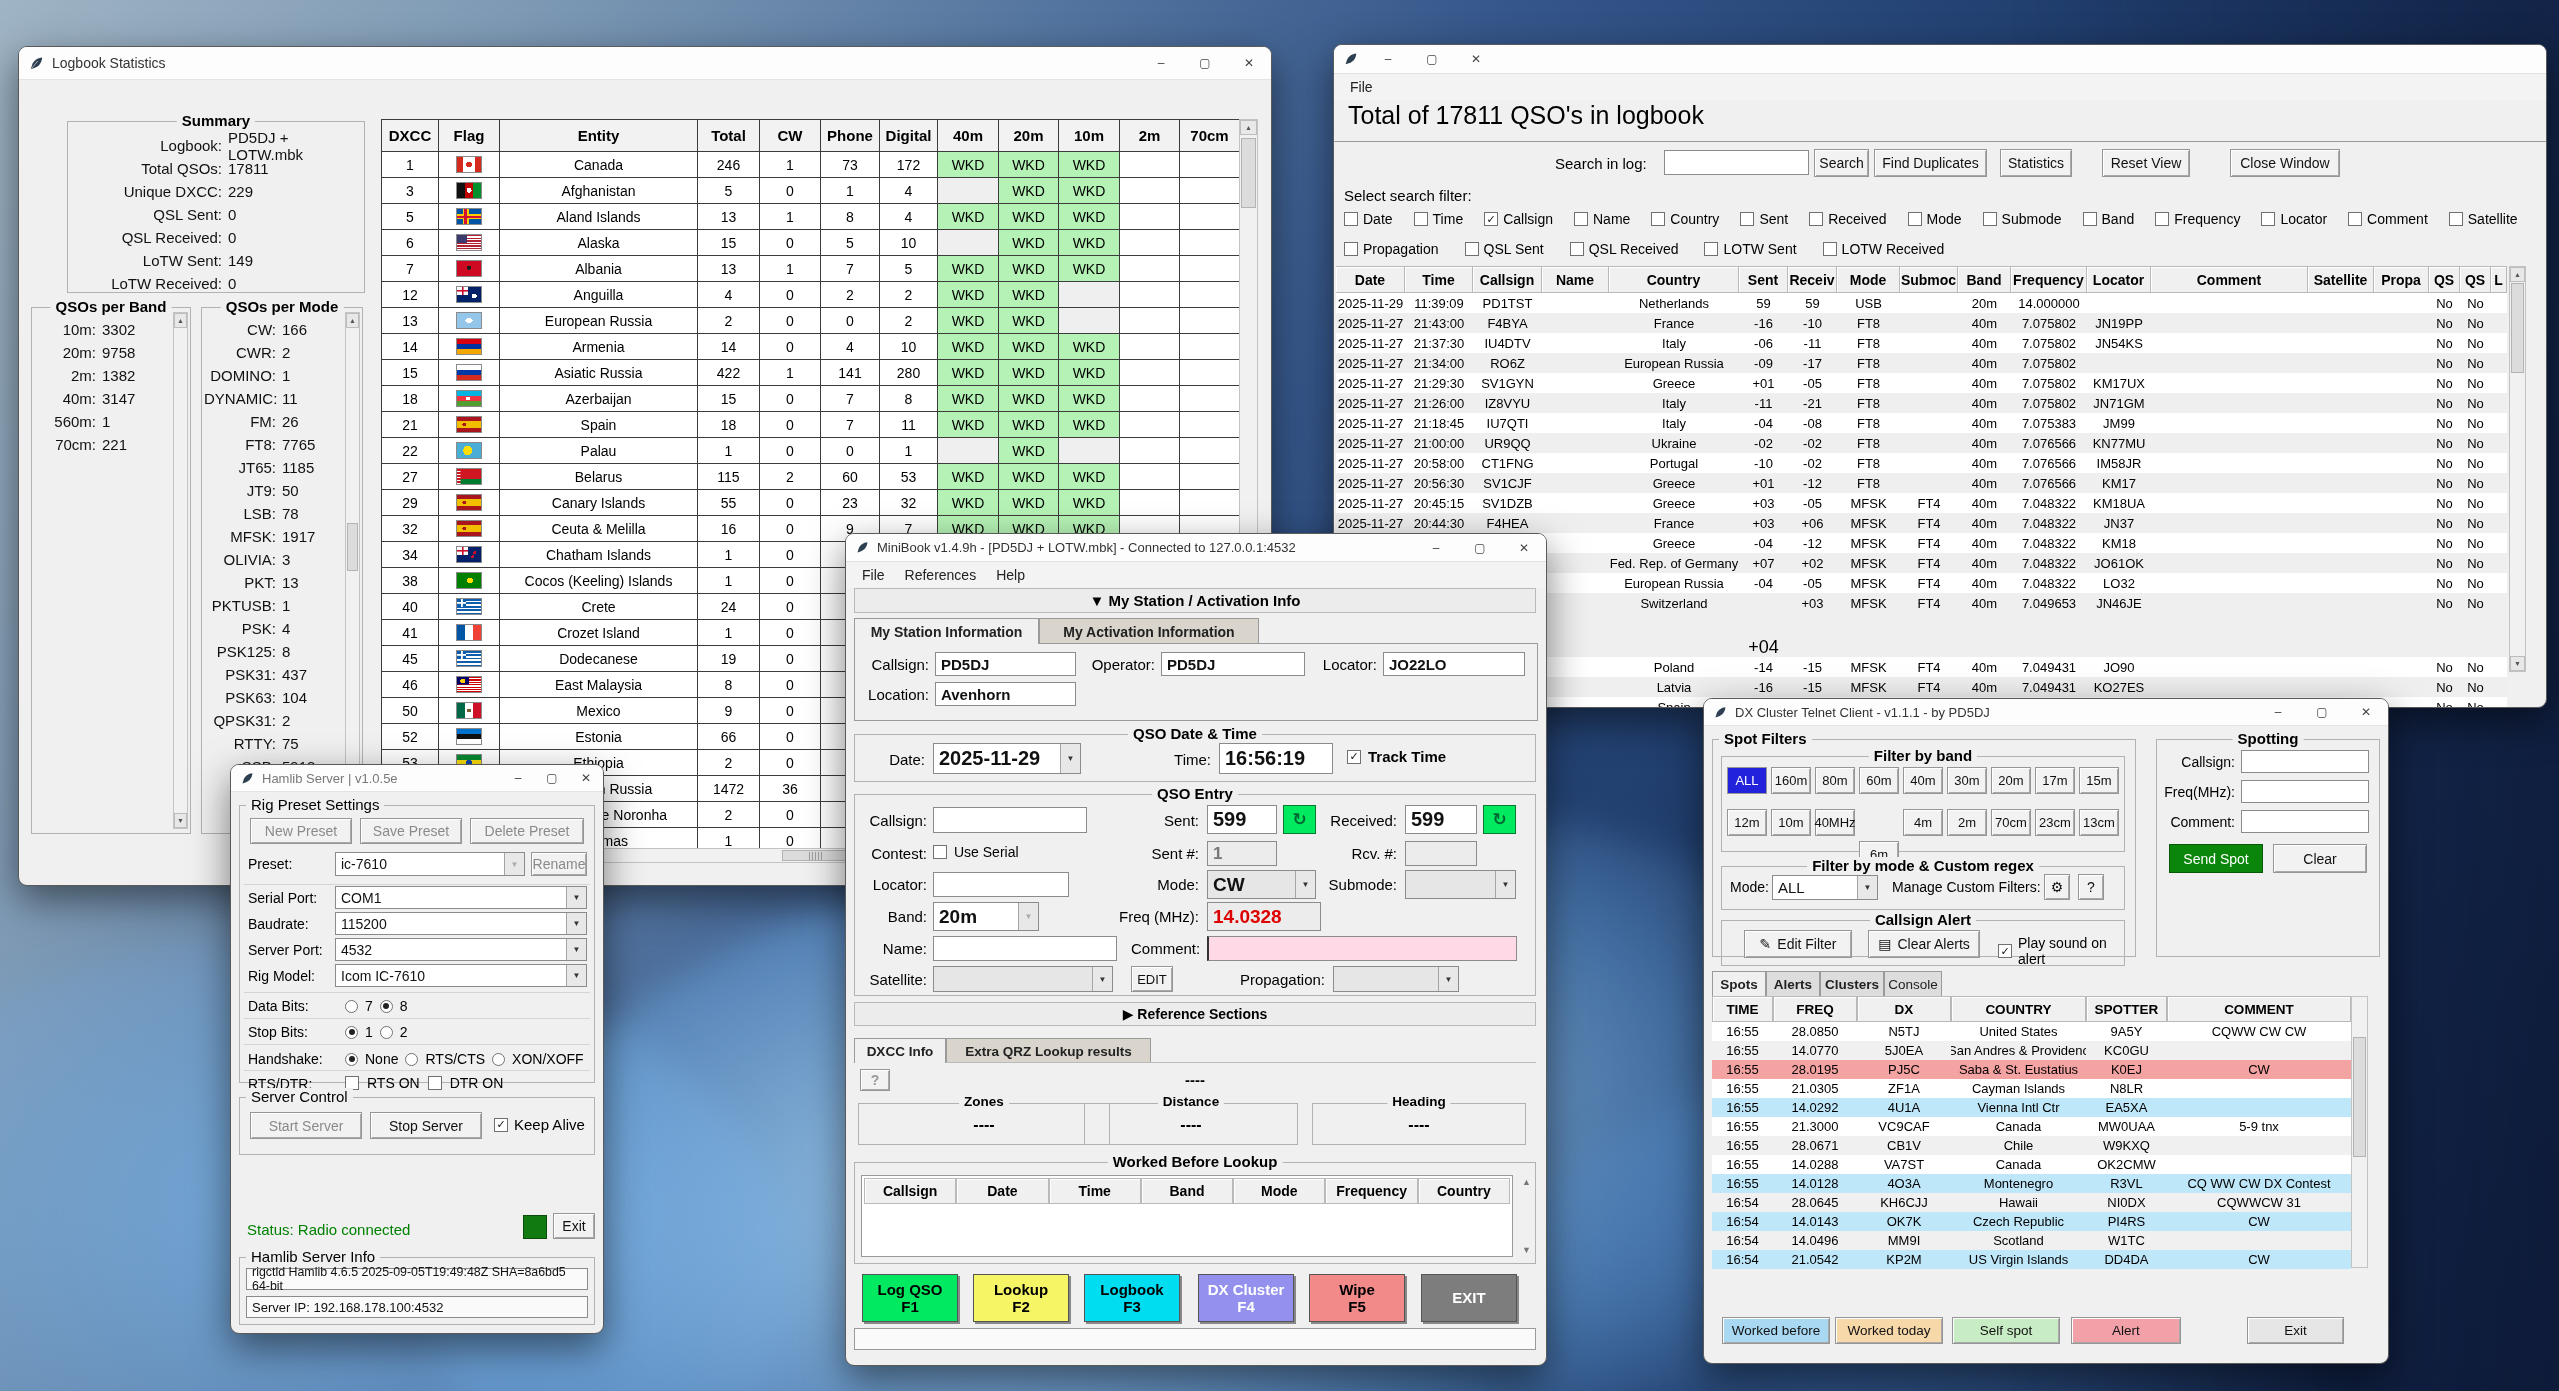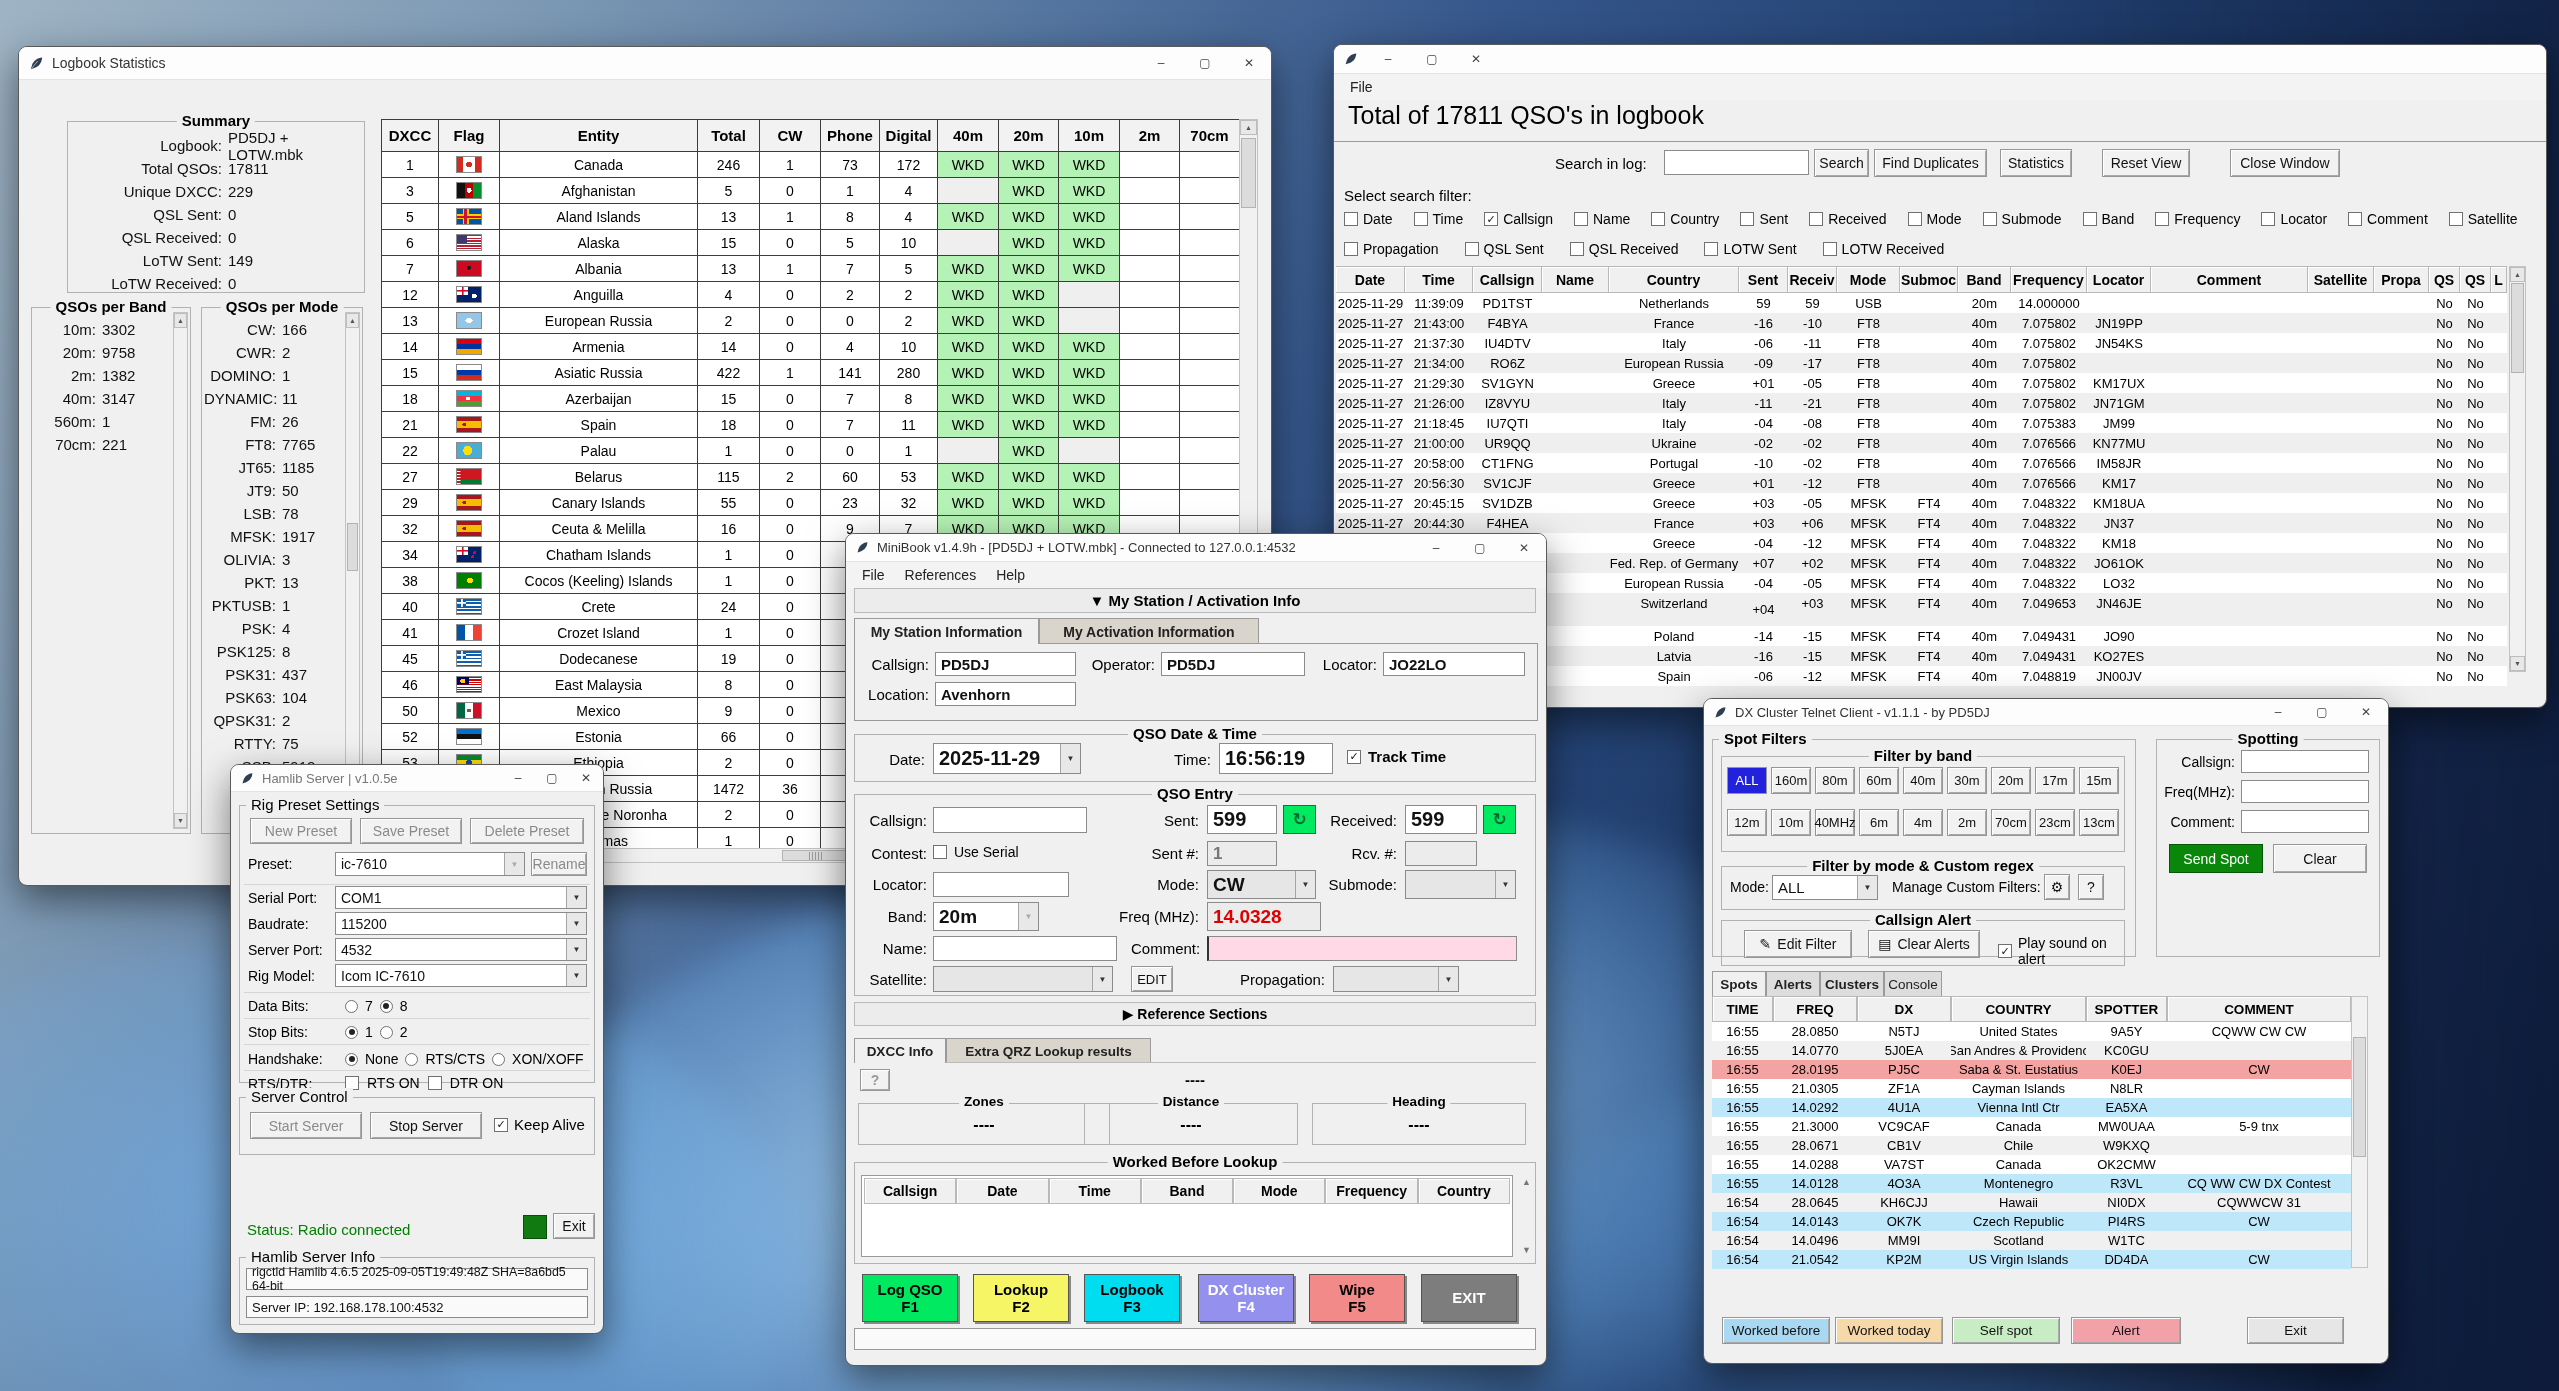--- a/index.html
+++ b/index.html
@@ -1149,21 +1149,21 @@
           <div style="height: 20px; display: flex; align-items: center; justify-content: center; font-size: 13px; overflow: hidden; white-space: nowrap;">No</div>
           <div style="height: 20px; display: flex; align-items: center; justify-content: center; font-size: 13px; overflow: hidden; white-space: nowrap;">No</div>
           <div style="height: 20px; display: flex; align-items: center; justify-content: center; font-size: 13px; overflow: hidden; white-space: nowrap;"></div>
         </div>
         <div style="display: grid; grid-template-columns: 69px 68px 69px 67px 130px 49px 49px 63px 58px 53px 76px 64px 157px 66px 55px 31px 31px 16px; background: rgb(239, 239, 239);">
           <div style="height: 20px; display: flex; align-items: center; justify-content: center; font-size: 13px; overflow: hidden; white-space: nowrap;"></div>
           <div style="height: 20px; display: flex; align-items: center; justify-content: center; font-size: 13px; overflow: hidden; white-space: nowrap;"></div>
           <div style="height: 20px; display: flex; align-items: center; justify-content: center; font-size: 13px; overflow: hidden; white-space: nowrap;"></div>
           <div style="height: 20px; display: flex; align-items: center; justify-content: center; font-size: 13px; overflow: hidden; white-space: nowrap;"></div>
           <div style="height: 20px; display: flex; align-items: center; justify-content: center; font-size: 13px; overflow: hidden; white-space: nowrap;">Switzerland</div>
-          <div style="height: 33px; display: flex; align-items: center; justify-content: center; font-size: 13px; overflow: hidden; white-space: nowrap;">+04</div>
+          <div style="height: 20px; display: flex; align-items: center; justify-content: center; font-size: 18px; overflow: hidden; white-space: nowrap; margin-top: 44px;">+04</div>
           <div style="height: 20px; display: flex; align-items: center; justify-content: center; font-size: 13px; overflow: hidden; white-space: nowrap;">+03</div>
           <div style="height: 20px; display: flex; align-items: center; justify-content: center; font-size: 13px; overflow: hidden; white-space: nowrap;">MFSK</div>
           <div style="height: 20px; display: flex; align-items: center; justify-content: center; font-size: 13px; overflow: hidden; white-space: nowrap;">FT4</div>
           <div style="height: 20px; display: flex; align-items: center; justify-content: center; font-size: 13px; overflow: hidden; white-space: nowrap;">40m</div>
           <div style="height: 20px; display: flex; align-items: center; justify-content: center; font-size: 13px; overflow: hidden; white-space: nowrap;">7.049653</div>
           <div style="height: 20px; display: flex; align-items: center; justify-content: center; font-size: 13px; overflow: hidden; white-space: nowrap;">JN46JE</div>
           <div style="height: 20px; display: flex; align-items: center; justify-content: center; font-size: 13px; overflow: hidden; white-space: nowrap;"></div>
           <div style="height: 20px; display: flex; align-items: center; justify-content: center; font-size: 13px; overflow: hidden; white-space: nowrap;"></div>
           <div style="height: 20px; display: flex; align-items: center; justify-content: center; font-size: 13px; overflow: hidden; white-space: nowrap;"></div>
           <div style="height: 20px; display: flex; align-items: center; justify-content: center; font-size: 13px; overflow: hidden; white-space: nowrap;">No</div>
@@ -1360,21 +1360,21 @@
             <div class="btn" style="width: 40px; height: 27px; font-size: 13px;">40m</div>
             <div class="btn" style="width: 40px; height: 27px; font-size: 13px;">30m</div>
             <div class="btn" style="width: 40px; height: 27px; font-size: 13px;">20m</div>
             <div class="btn" style="width: 40px; height: 27px; font-size: 13px;">17m</div>
             <div class="btn" style="width: 40px; height: 27px; font-size: 13px;">15m</div>
           </div>
         <div id="dx-bands2" class="abs" style="left:5px;top:52px;display:flex;gap:4px">
             <div class="btn" style="width: 40px; height: 27px; font-size: 13px;">12m</div>
             <div class="btn" style="width: 40px; height: 27px; font-size: 13px;">10m</div>
             <div class="btn" style="width: 40px; height: 27px; font-size: 13px;">40MHz</div>
-            <div class="btn" style="width: 40px; height: 27px; font-size: 13px;">6m</div>
+            <div class="btn" style="width: 40px; height: 27px; font-size: 13px; margin-top: 32px;">6m</div>
             <div class="btn" style="width: 40px; height: 27px; font-size: 13px;">4m</div>
             <div class="btn" style="width: 40px; height: 27px; font-size: 13px;">2m</div>
             <div class="btn" style="width: 40px; height: 27px; font-size: 13px;">70cm</div>
             <div class="btn" style="width: 40px; height: 27px; font-size: 13px;">23cm</div>
             <div class="btn" style="width: 40px; height: 27px; font-size: 13px;">13cm</div>
           </div>
       </div>
       <div class="group" style="left:8px;top:126px;width:404px;height:44px">
         <span class="glabel center">Filter by mode &amp; Custom regex</span>
         <div class="abs" style="left:8px;top:12px;font-size:14px">Mode:</div>

